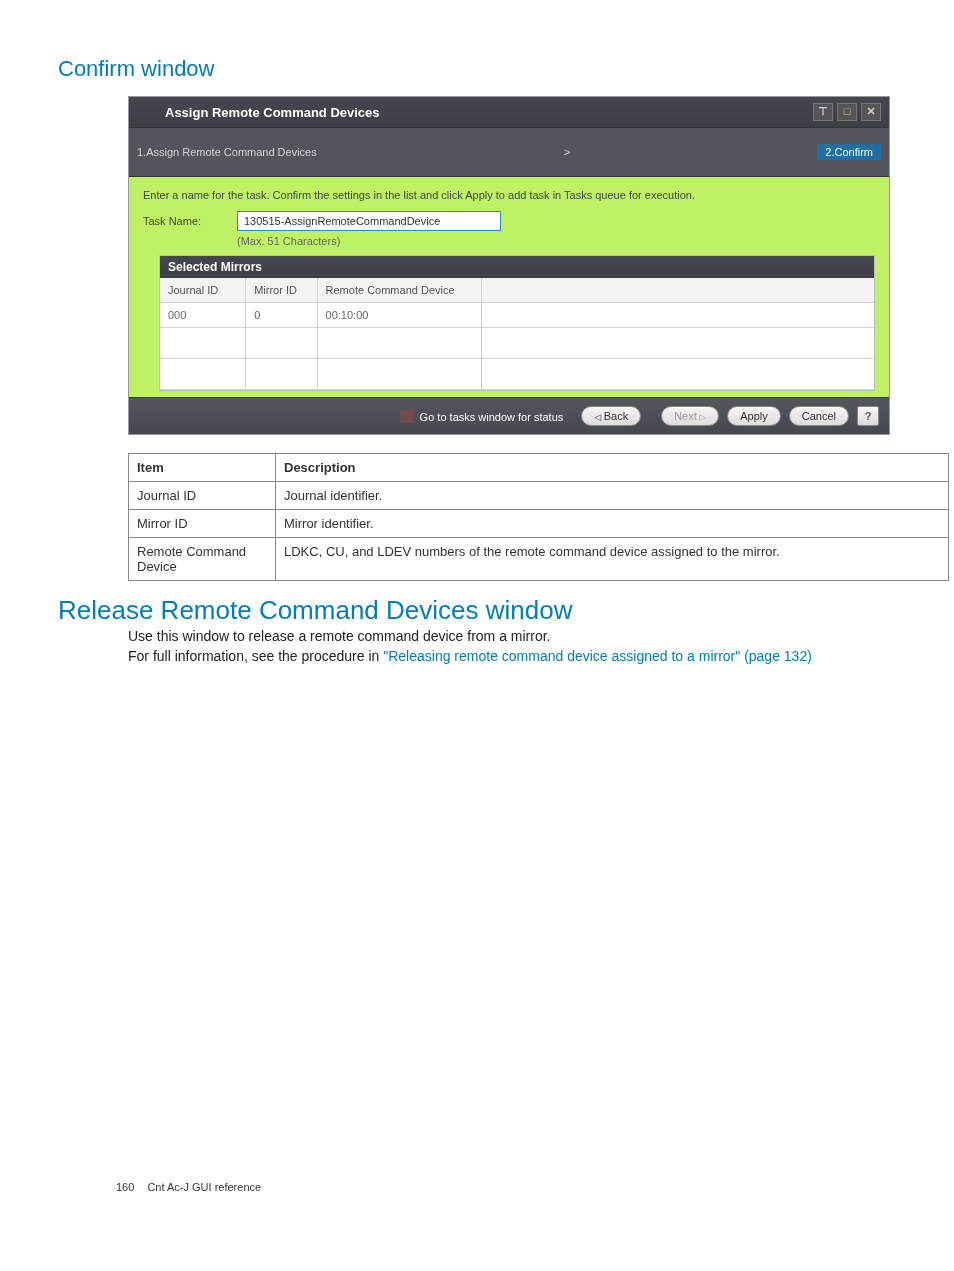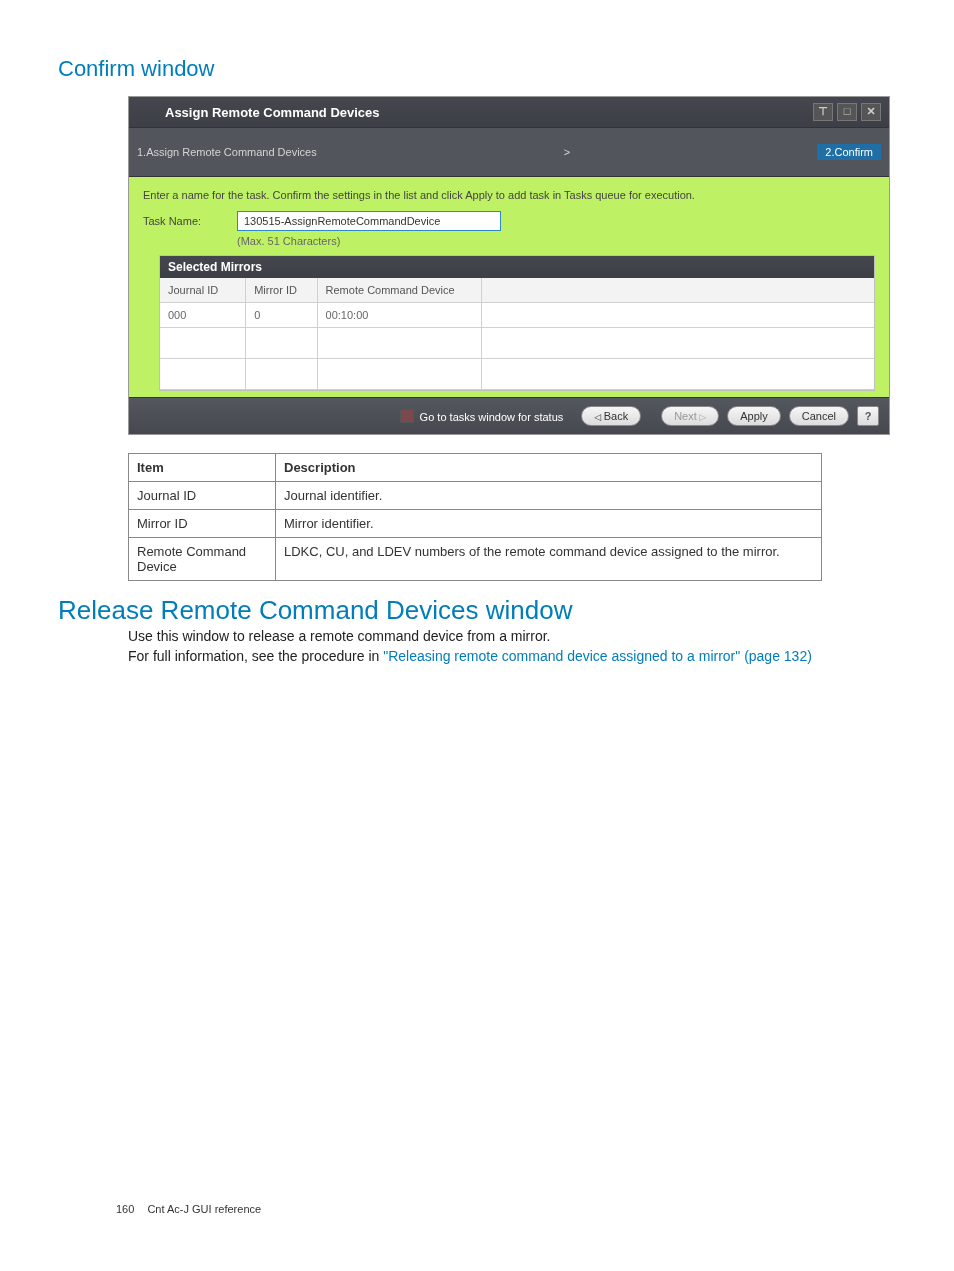--- a/index.html
+++ b/index.html
@@ -154,41 +154,41 @@
   .help-btn {
     width:20px; padding:3px 0; text-align:center;
     background:linear-gradient(#f6f6f6,#dcdcdc);
     border:1px solid #888; border-radius:2px;
     font-weight:bold; color:#555; font-size:11px;
     cursor:pointer;
   }
 
   .desc-table {
     margin: 18px 0 0 70px;
-    width:694px;
+    width:821px;
     border:1px solid #888;
     border-collapse:collapse;
     font-size:13px;
   }
   .desc-table th, .desc-table td {
     border:1px solid #888;
     padding:6px 8px;
     text-align:left;
     vertical-align:top;
   }
   .desc-table th { font-weight:bold; }
   .desc-table .col1 { width:130px; }
 
   .body-text { margin-left:70px; font-size:14px; line-height:1.45; color:#222; }
   .body-text .link { color:#007dba; }
 
   .page-footer {
     position:absolute;
     left:58px;
-    bottom:16px;
+    bottom:38px;
     font-size:11px;
     color:#333;
   }
   .page-footer .pn { margin-right:10px; }
   .page-root { position:relative; min-height:1175px; }
 </style>
 </head>
 <body>
 <div class="page-root">
 

